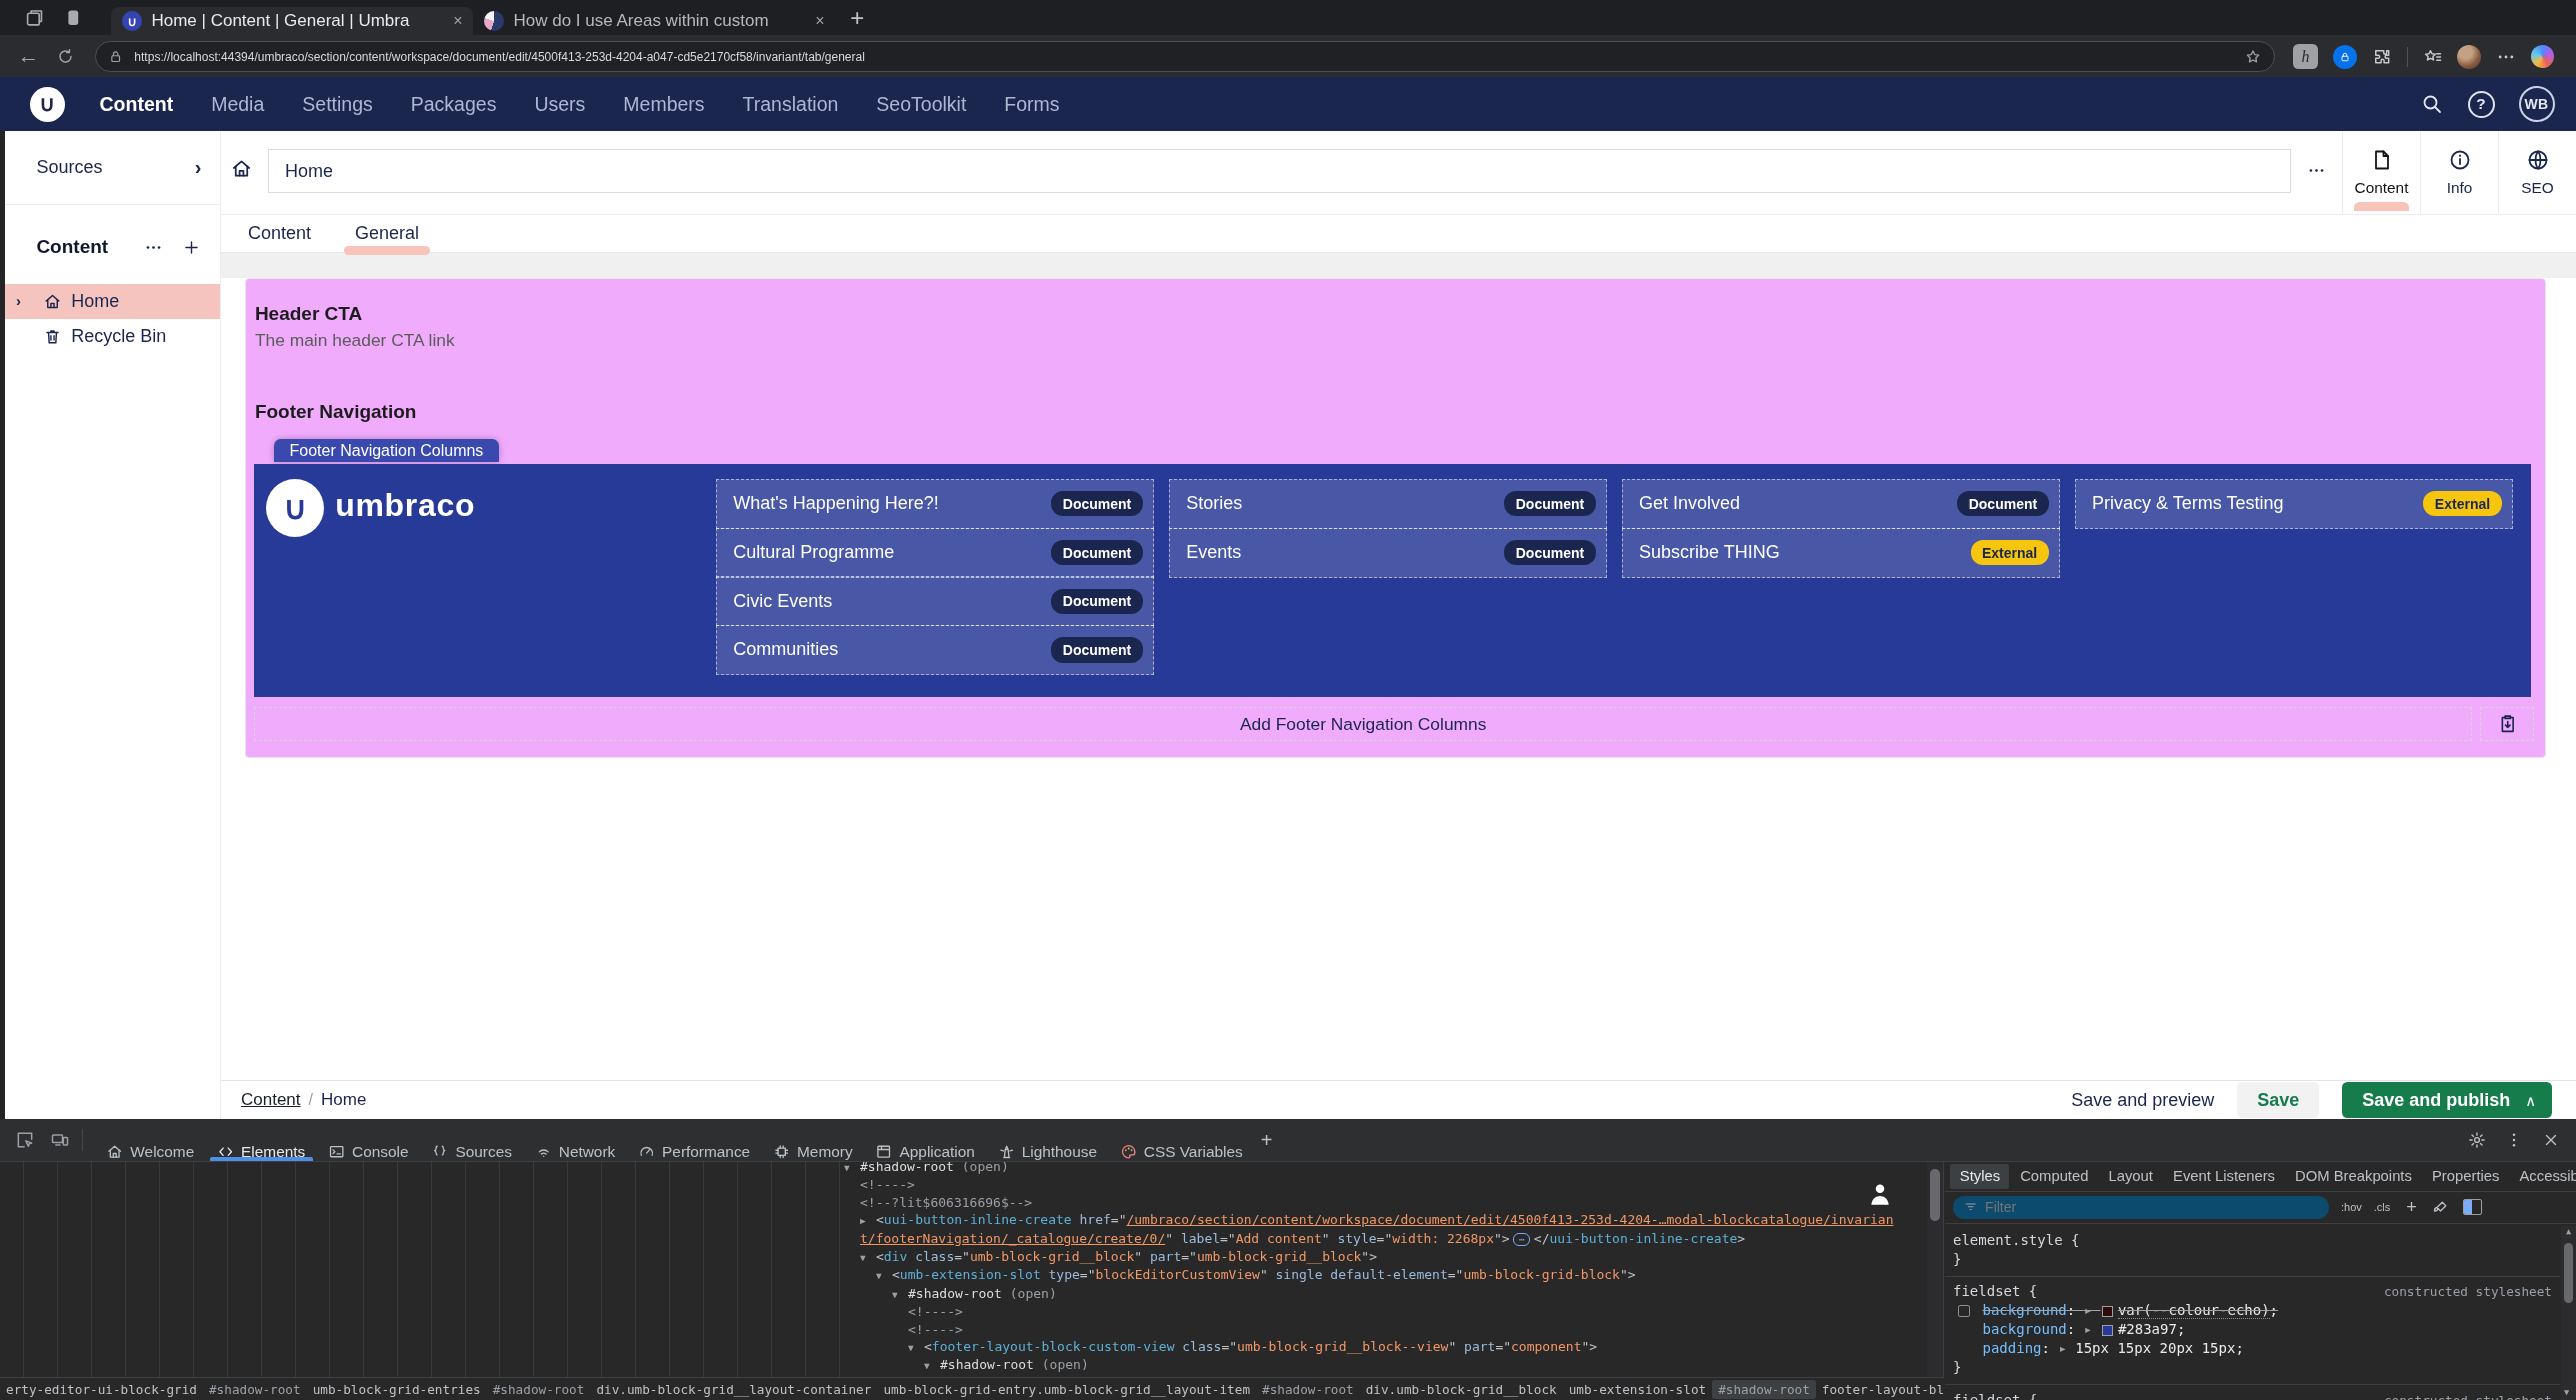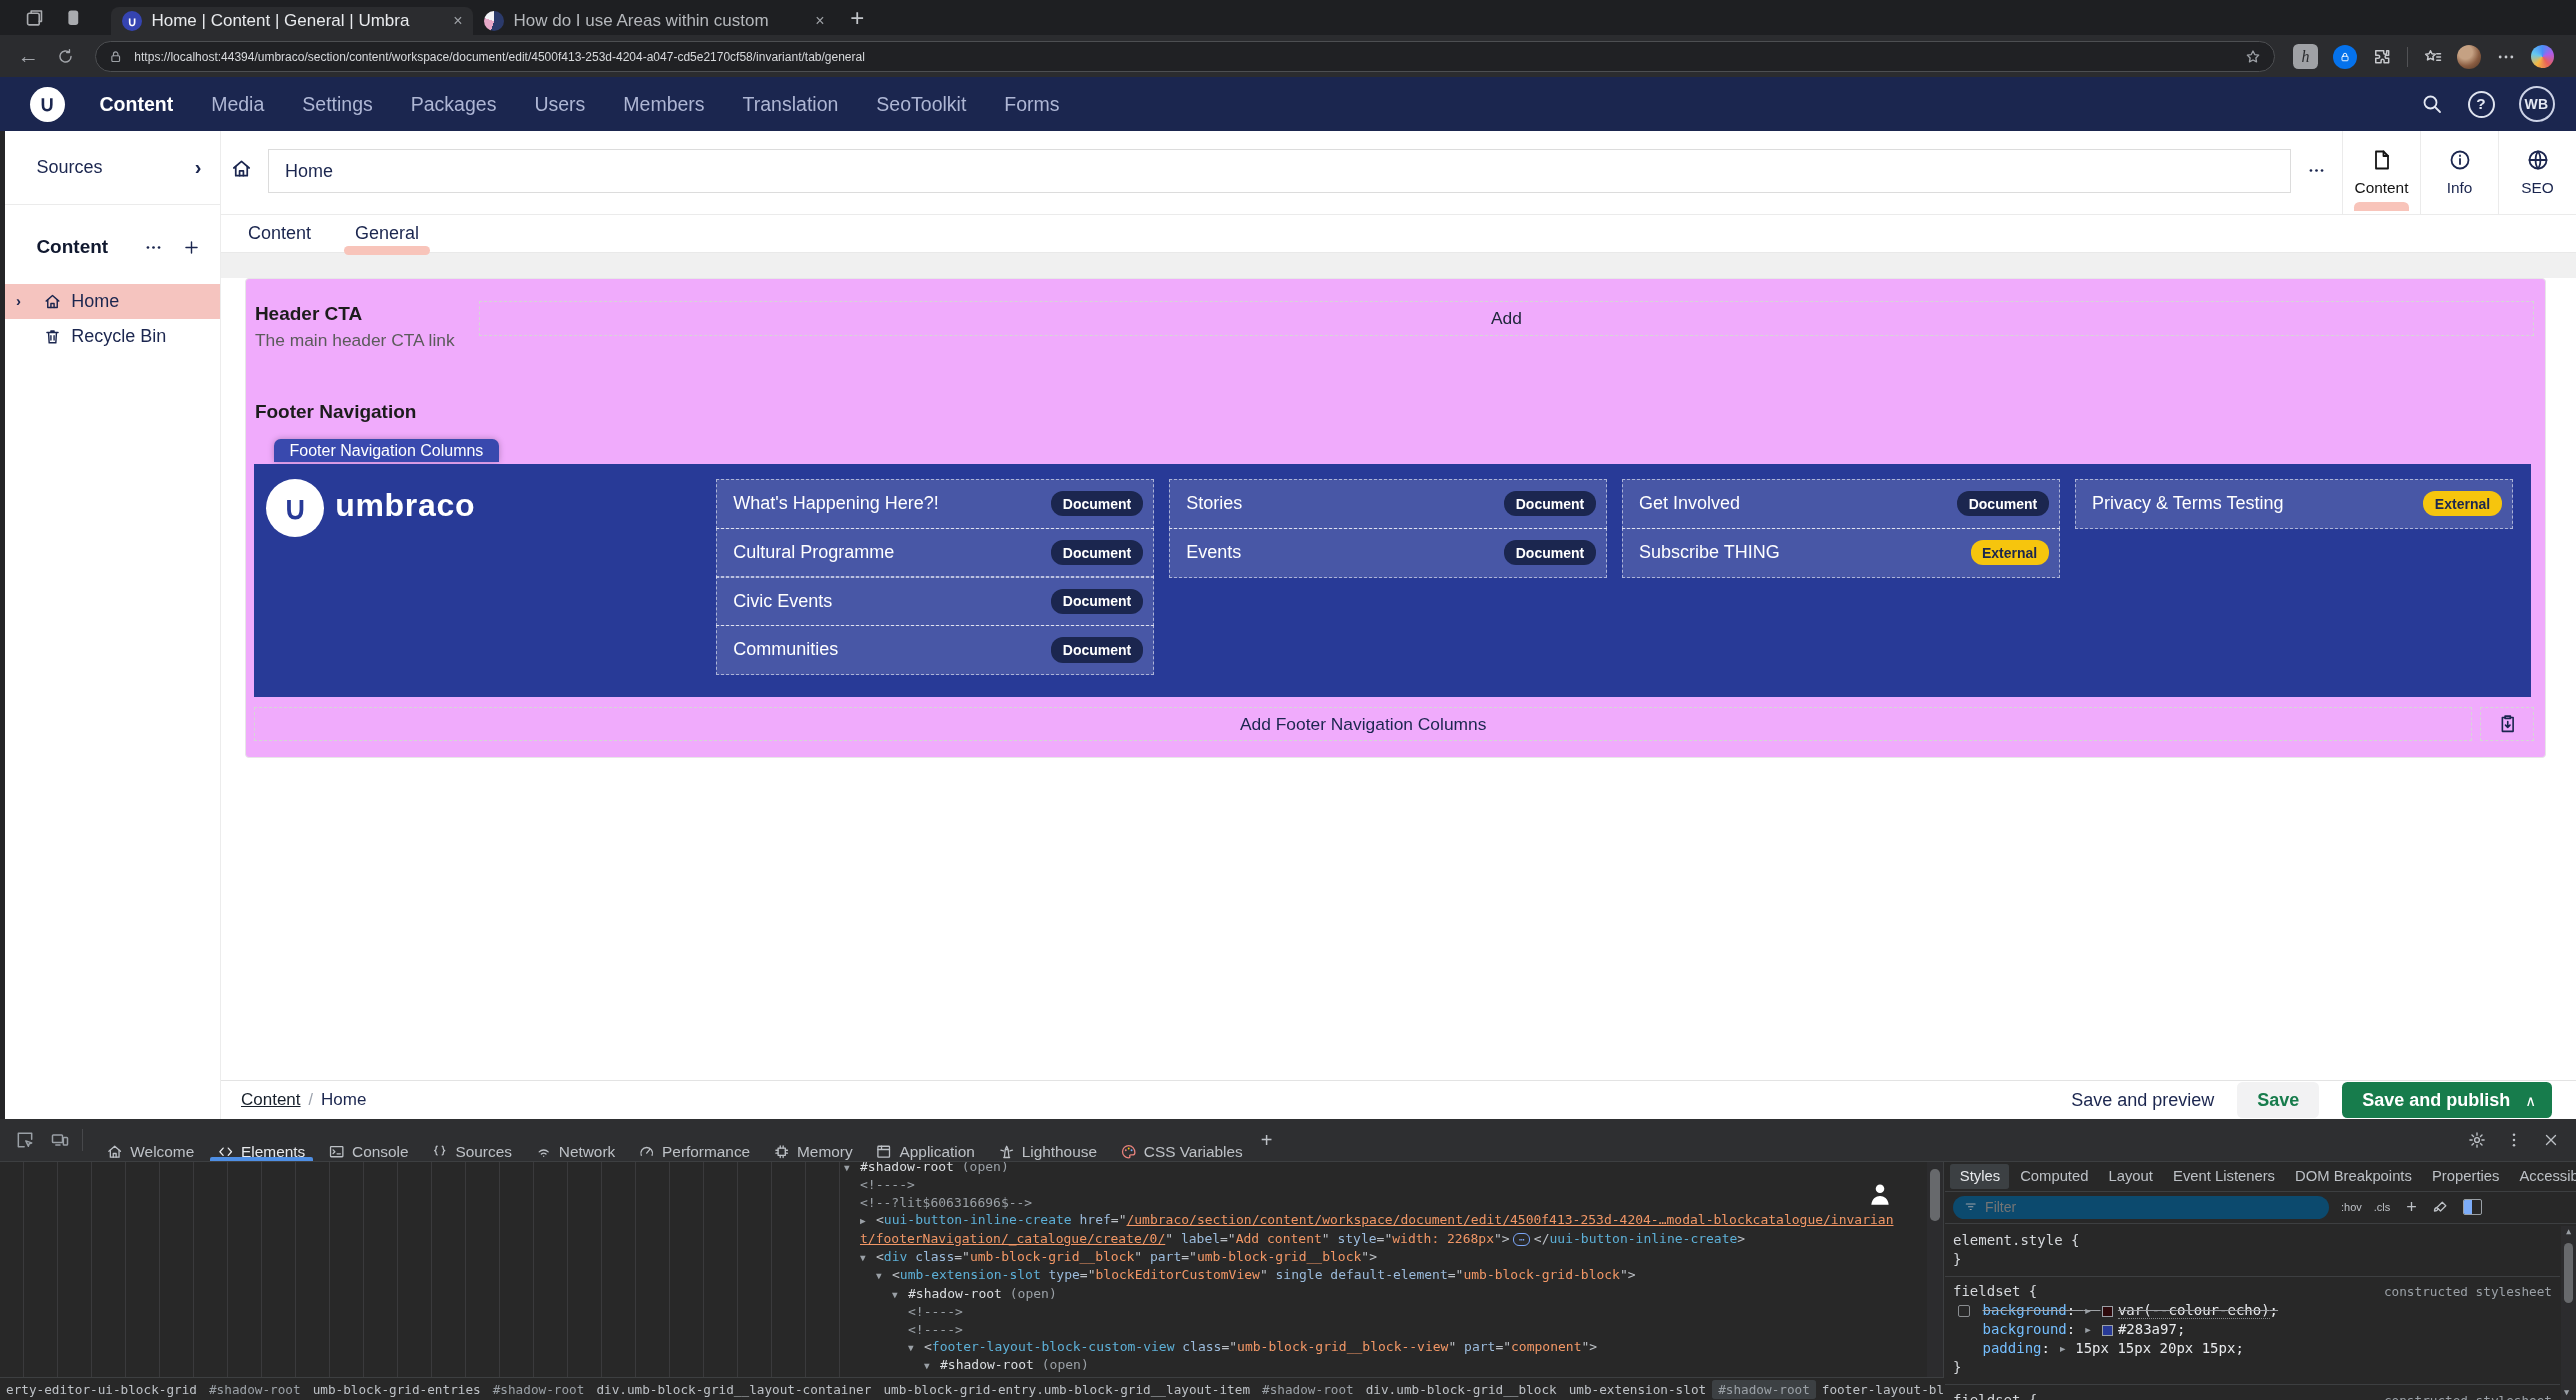--- a/index.html
+++ b/index.html
@@ -359,21 +359,20 @@
       </div>
   </div>
   <div class="subtabs">
       <span class="subtab">Content</span>
       <span class="subtab act">General</span>
     </div>
   <div class="gstrip"></div>
   <div class="card">
     <div class="p1label">Header CTA</div>
     <div class="p1desc">The main header CTA link</div>
-    <div class="p1box">Add</div>
     <div class="p2label">Footer Navigation</div>
     <div class="badge-blk">Footer Navigation Columns</div>
     <div class="block">
       <span class="blogo">∪</span>
       <span class="bbrand">umbraco</span>
       <div class="cols">
           <div class="fcol">
             <div class="fitem">
               <span class="flabel">What's Happening Here?!</span>
               <span class="fbadge doc">Document</span>

